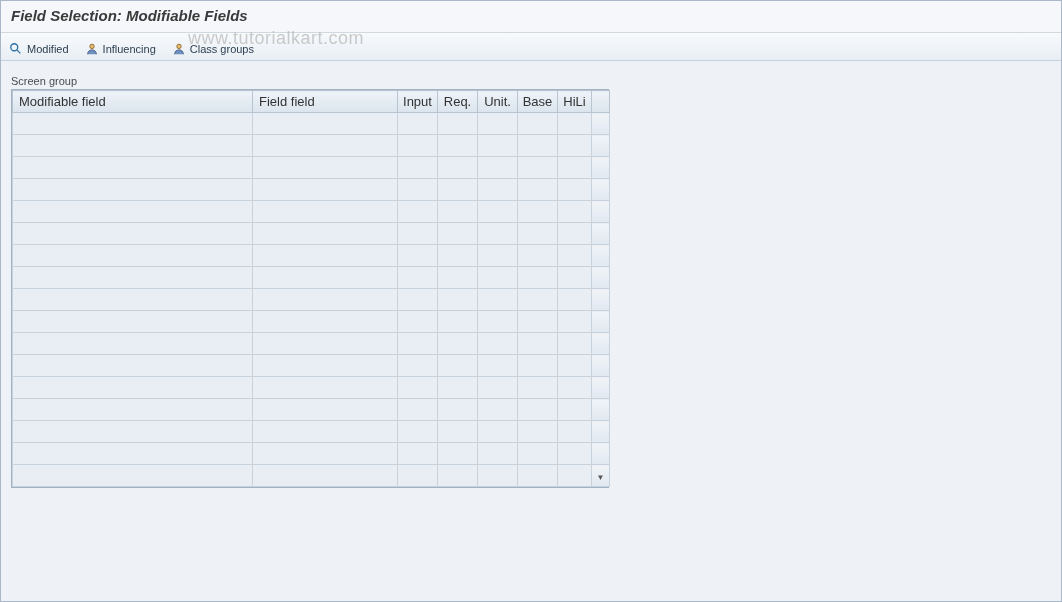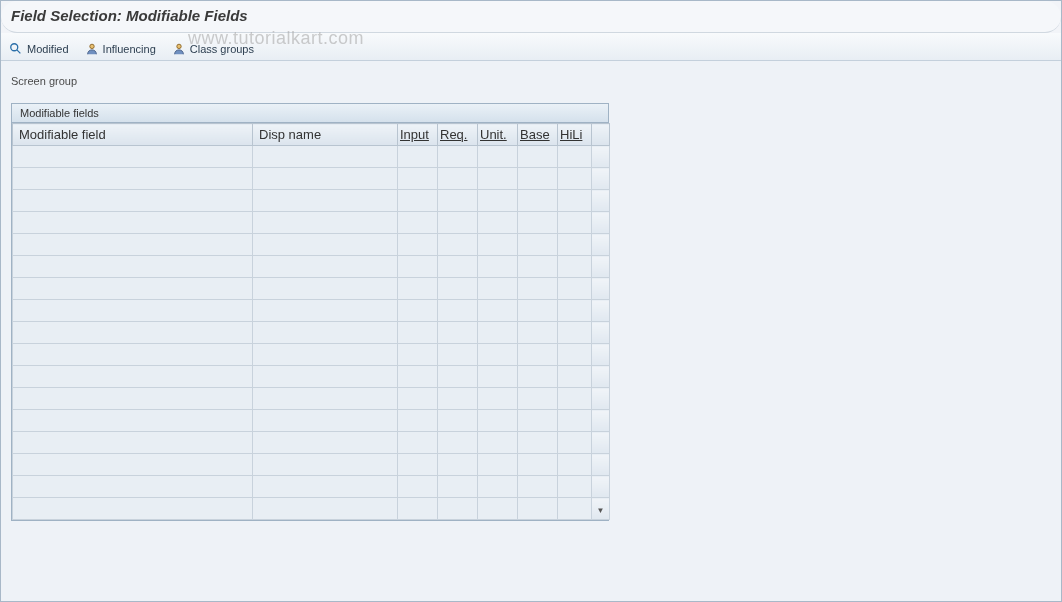--- a/index.html
+++ b/index.html
@@ -10,21 +10,20 @@
     color: #2a2a2a;
     width: 1062px;
     height: 602px;
     overflow: hidden;
     border: 1px solid #a8b8c8;
   }
   .title-bar {
     background: #f5f7fa;
     padding: 6px 10px 8px;
     border-bottom: 1px solid #d0d8e0;
-    border-radius: 16px;
   }
   .title-bar h1 {
     font-size: 15px;
     font-style: italic;
     font-weight: bold;
     color: #3a3a3a;
   }
   .toolbar {
     background: linear-gradient(#f8fafc, #e8eef4);
     border-bottom: 1px solid #c4d0dc;
@@ -54,21 +53,21 @@
     pointer-events: none;
     z-index: 50;
   }
   .content {
     padding: 14px 10px 10px;
     background: #eef2f7;
     position: relative;
     height: calc(100% - 60px);
   }
   .sg-label {
-    margin-bottom: 16px;
+    margin-bottom: 2px;
     color: #4a4a4a;
   }
   .panel {
     width: 598px;
     border: 1px solid #9fb2c4;
   }
   .panel-header {
     background: linear-gradient(#eaf1f7, #d5e1ec);
     border-bottom: 1px solid #9fb2c4;
     padding: 3px 8px;
@@ -97,21 +96,21 @@
     padding: 0 6px;
     font-size: 11px;
     color: #222;
   }
   .grid td.cell-center { text-align: center; padding: 0; }
   .col-mf { width: 240px; }
   .col-fn { width: 145px; }
   .col-radio { width: 40px; text-align: center;}
   .col-hili { width: 34px; }
   .col-scroll { width: 18px; }
-  .grid th.center { padding: 3px 2px; text-decoration: underline; }
+  .grid th.center { text-align: center; padding: 3px 2px; }
   .radio {
     display: inline-block;
     width: 12px; height: 12px;
     border: 1px solid #6a6a6a;
     border-radius: 50%;
     position: relative;
     background: #fff;
     vertical-align: middle;
   }
   .radio.sel::after {
@@ -184,36 +183,35 @@
     <span>Class groups</span>
   </span>
 </div>
 
 <div class="watermark">www.tutorialkart.com</div>
 
 <div class="content">
   <div class="sg-label">Screen group</div>
 
   <div class="panel">
-    <div class="panel-header">Modifiable fields</div>
     <table class="grid">
       <colgroup>
         <col class="col-mf">
           <col class="col-fn">
         <col class="col-radio">
           <col class="col-radio">
           <col class="col-radio">
           <col class="col-radio">
         <col class="col-hili">
           <col class="col-scroll">
       </colgroup>
       <thead>
         <tr>
           <th>Modifiable field</th>
-          <th>Disp name</th>
+          <th>Field field</th>
           <th class="center">Input</th>
           <th class="center">Req.</th>
           <th class="center">Unit.</th>
           <th class="center">Base</th>
           <th class="center">HiLi</th>
           <th class="center"></th>
         </tr>
       </thead>
       <tbody id="grid-body">
           <tr>

